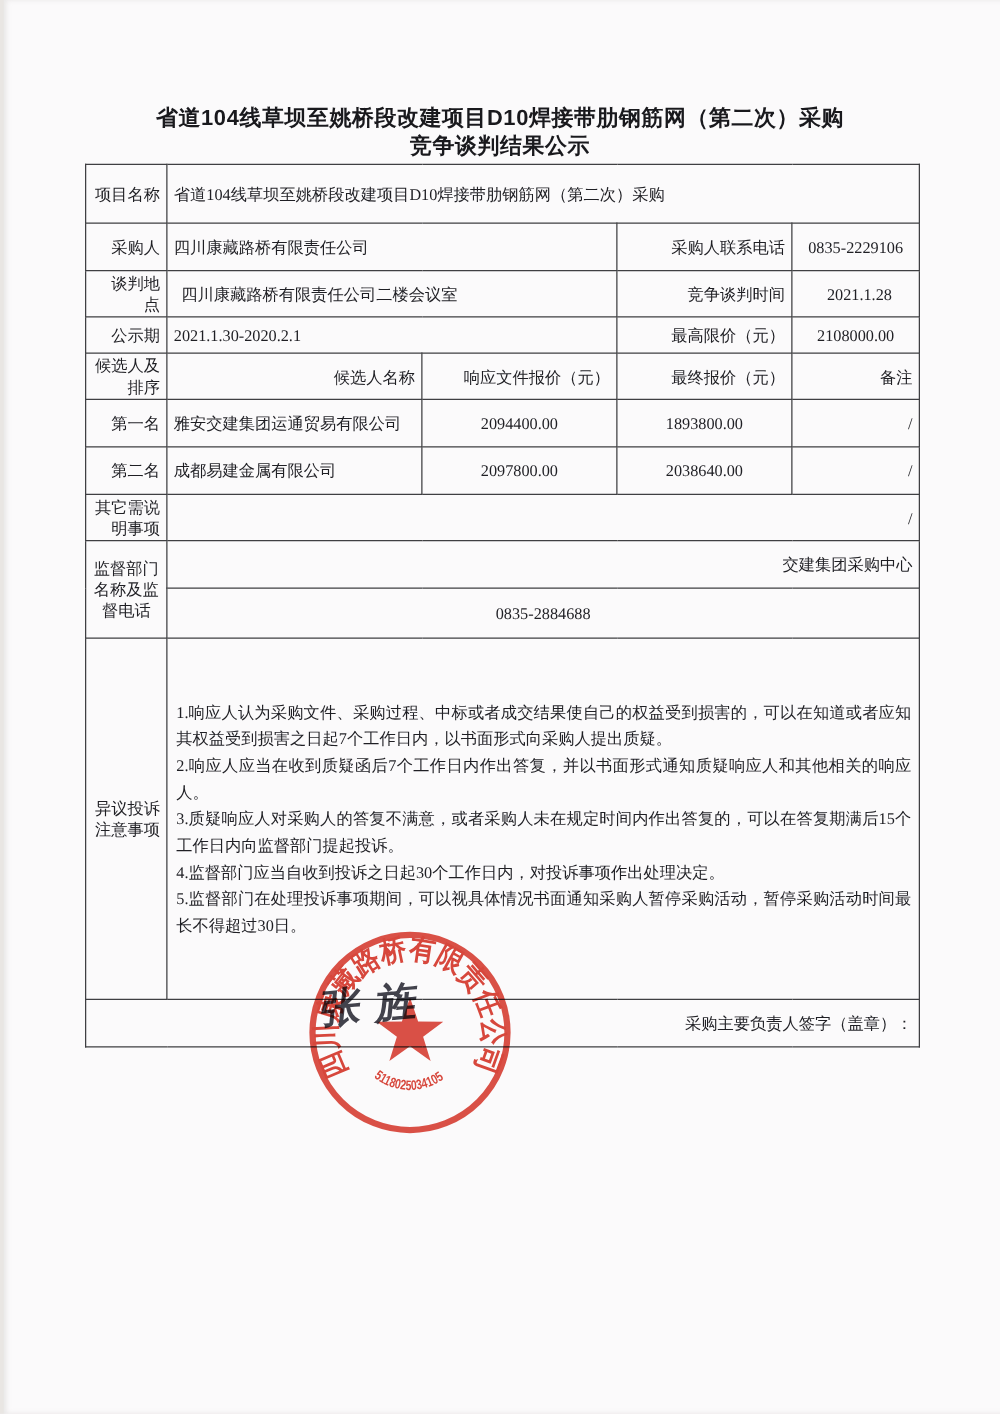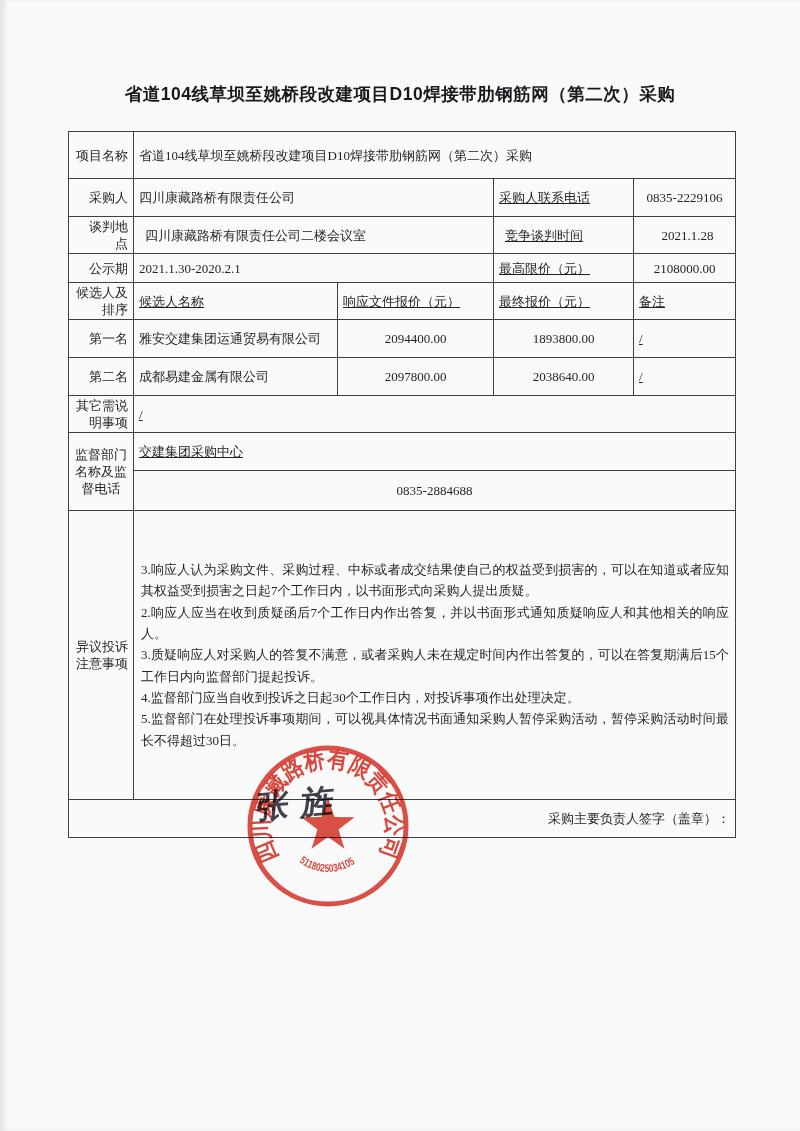--- a/index.html
+++ b/index.html
@@ -32,21 +32,21 @@
   table.doc td {
     border: 1.6px solid #3f3f42;
     padding: 1px 5px;
     vertical-align: middle;
     line-height: 17px;
     overflow: hidden;
   }
   td.lbl   { text-align: right;  padding-left: 5px; padding-right: 2px; }
   td.lblc  { text-align: center; padding-left: 2px; padding-right: 2px; }
   td.val   { text-align: left;  padding-left: 8px; }
-  td.cen   { text-align: left; text-decoration: underline; }
+  td.cen   { text-align: right; }
   td.num   { text-align: center; font-family: "Liberation Serif", serif; }
   .notice-cell { padding: 6px 6px 6px 7px !important; }
   .notice-box {
     display: flex; flex-direction: column; justify-content: center;
     height: 100%; min-height: 265px;
   }
   .notice-item { line-height: 21.3px; text-align: justify; }
   .sig-row-cell { padding-left: 8px !important; }
   
   .stamp {
@@ -84,20 +84,21 @@
   tr.r10 td { height: 276px; }
   tr.r11 td { height: 35px; }
 </style>
 </head>
 <body>
 
 <div class="page">
 
   <div class="doc-title">
     <div>省道104线草坝至姚桥段改建项目D10焊接带肋钢筋网（第二次）采购</div>
+    <div>竞争谈判结果公示</div>
   </div>
 
   <div class="tbl-wrap">
     <table class="doc">
       <colgroup>
         <col style="width:65px">
           <col style="width:204px">
           <col style="width:156px">
         <col style="width:140px">
           <col style="width:102px">
@@ -164,21 +165,21 @@
         <td class="cen" colspan="4">交建集团采购中心</td>
       </tr>
       <tr class="r9b">
         <td class="num" colspan="4">0835-2884688</td>
       </tr>
 
       <tr class="r10">
         <td class="lbl">异议投诉注意事项</td>
         <td class="notice-cell" colspan="4">
           <div class="notice-box">
-            <div class="notice-item">3.响应人认为采购文件、采购过程、中标或者成交结果使自己的权益受到损害的，可以在知道或者应知其权益受到损害之日起7个工作日内，以书面形式向采购人提出质疑。</div>
+            <div class="notice-item">1.响应人认为采购文件、采购过程、中标或者成交结果使自己的权益受到损害的，可以在知道或者应知其权益受到损害之日起7个工作日内，以书面形式向采购人提出质疑。</div>
             <div class="notice-item">2.响应人应当在收到质疑函后7个工作日内作出答复，并以书面形式通知质疑响应人和其他相关的响应人。</div>
             <div class="notice-item">3.质疑响应人对采购人的答复不满意，或者采购人未在规定时间内作出答复的，可以在答复期满后15个工作日内向监督部门提起投诉。</div>
             <div class="notice-item">4.监督部门应当自收到投诉之日起30个工作日内，对投诉事项作出处理决定。</div>
             <div class="notice-item">5.监督部门在处理投诉事项期间，可以视具体情况书面通知采购人暂停采购活动，暂停采购活动时间最长不得超过30日。</div>
           </div>
         </td>
       </tr>
 
       <tr class="r11">
         <td class="lbl sig-row-cell" colspan="5">采购主要负责人签字（盖章）：</td>

